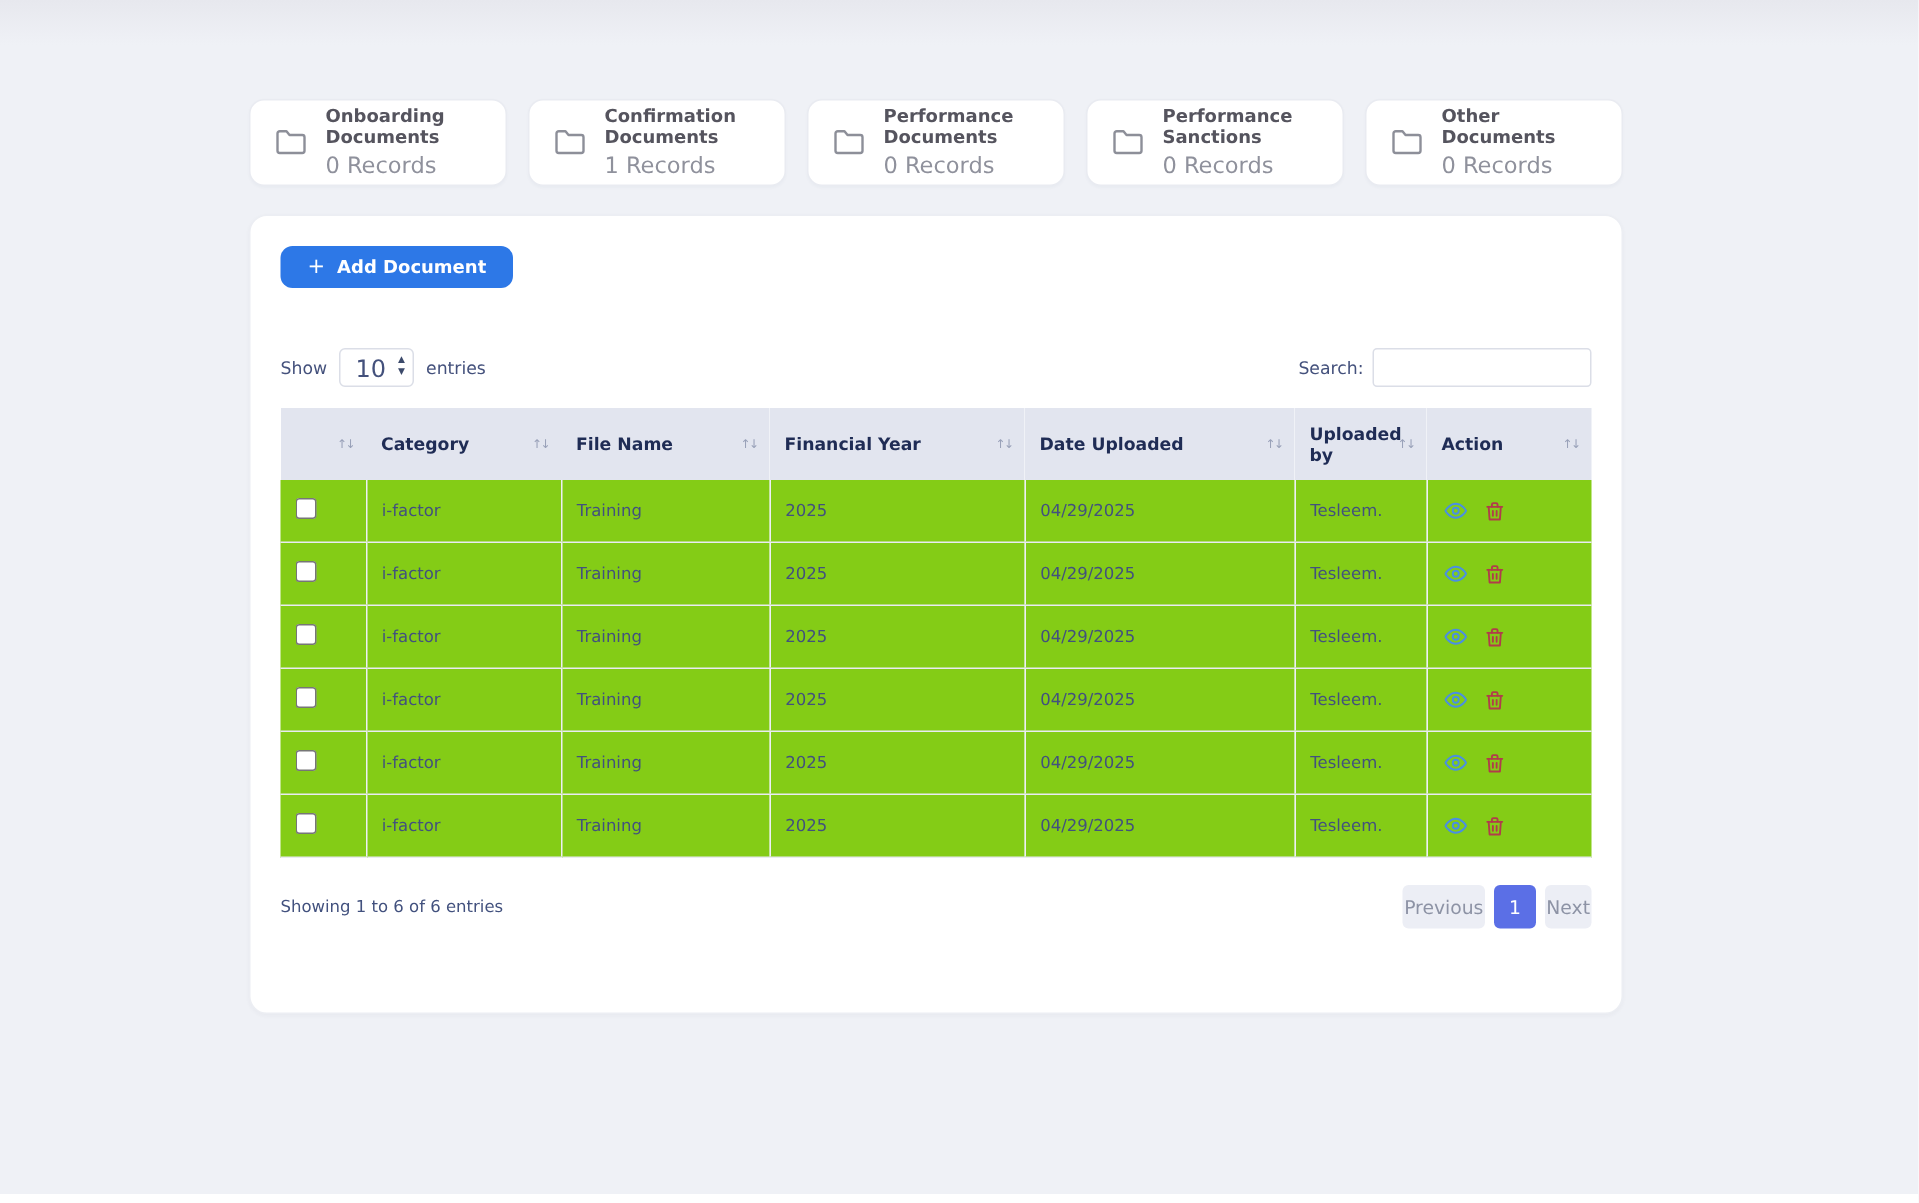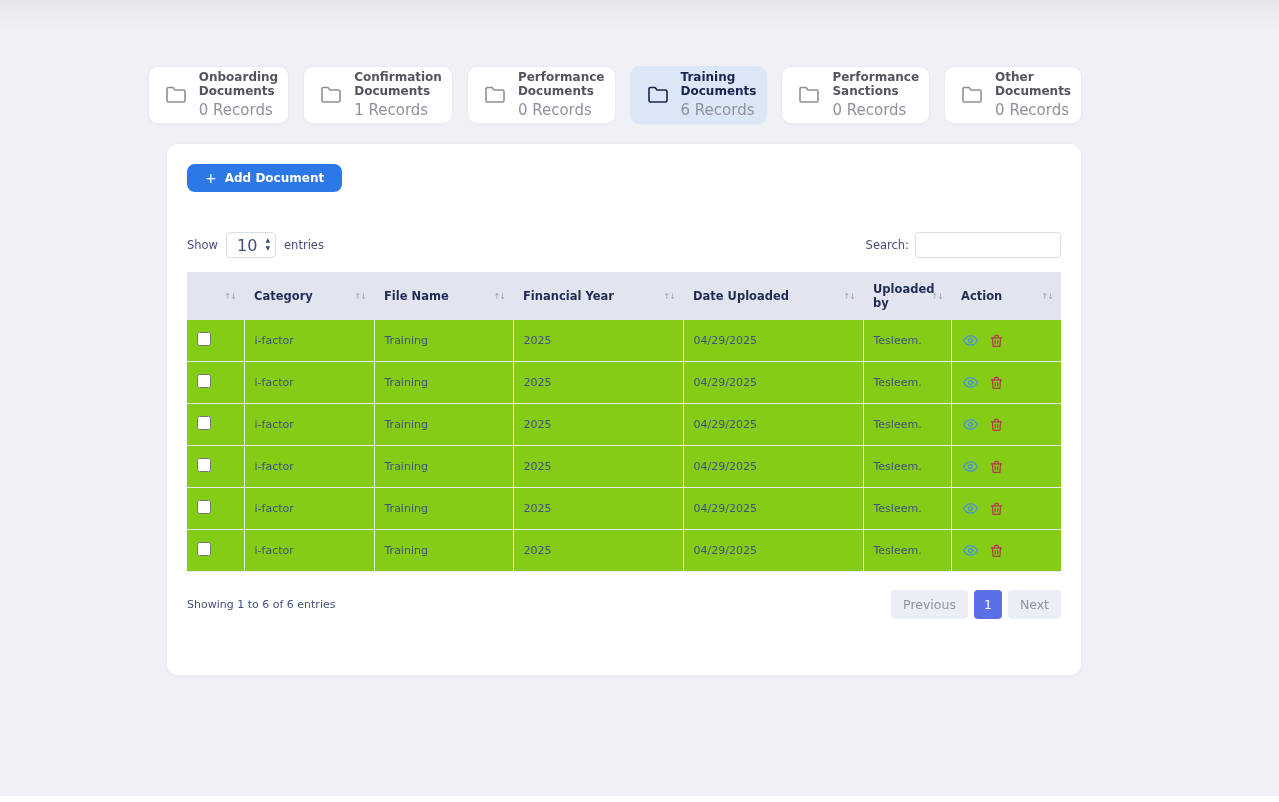--- a/index.html
+++ b/index.html
@@ -80,21 +80,21 @@
   .row-check { width:14px; height:14px; accent-color:#5b6fe6; cursor:pointer; }
   .actions { display:flex; align-items:center; gap:10px; }
   .icon-btn { background:none; border:none; padding:0; cursor:pointer; display:flex; }
 
   
   .table-footer { display:flex; justify-content:space-between; align-items:center; margin-top:18px; }
   .info { font-size:11px; color:#42517e; }
   .pagination { display:flex; align-items:center; gap:6px; }
   .page-btn {
     background:#eceef5; border:none; border-radius:4px; color:#8d93a5;
-    font-size:12.5px; font-family:inherit; padding:7px 12px; cursor:pointer;
+    font-size:12.5px; font-family:inherit; padding:7px 1px; cursor:pointer;
   }
   .page-num {
     background:#5b6fe6; border:none; border-radius:4px; color:#ffffff;
     font-size:12.5px; font-family:inherit; padding:7px 10px; min-width:24px; cursor:pointer;
   }
 </style>
 </head>
 <body>
 
 <div class="wrapper">
@@ -124,31 +124,20 @@
     </div>
     <div class="tab">
       <span class="folder">
         <svg width="26" height="24" viewBox="0 0 24 24" fill="none" stroke="currentColor" stroke-width="1.6" stroke-linejoin="round">
             <path d="M3 7.5V6a1.5 1.5 0 0 1 1.5-1.5H9L11 7h8.5A1.5 1.5 0 0 1 21 8.5v9A1.5 1.5 0 0 1 19.5 19h-15A1.5 1.5 0 0 1 3 17.5v-10z"></path>
           </svg>
       </span>
       <span class="txt">
         <span class="title">Performance Documents</span>
         <span class="records">0 Records</span>
-      </span>
-    </div>
-    <div class="tab active">
-      <span class="folder">
-        <svg width="26" height="24" viewBox="0 0 24 24" fill="none" stroke="currentColor" stroke-width="1.6" stroke-linejoin="round">
-            <path d="M3 7.5V6a1.5 1.5 0 0 1 1.5-1.5H9L11 7h8.5A1.5 1.5 0 0 1 21 8.5v9A1.5 1.5 0 0 1 19.5 19h-15A1.5 1.5 0 0 1 3 17.5v-10z"></path>
-          </svg>
-      </span>
-      <span class="txt">
-        <span class="title">Training Documents</span>
-        <span class="records">6 Records</span>
       </span>
     </div>
     <div class="tab">
       <span class="folder">
         <svg width="26" height="24" viewBox="0 0 24 24" fill="none" stroke="currentColor" stroke-width="1.6" stroke-linejoin="round">
             <path d="M3 7.5V6a1.5 1.5 0 0 1 1.5-1.5H9L11 7h8.5A1.5 1.5 0 0 1 21 8.5v9A1.5 1.5 0 0 1 19.5 19h-15A1.5 1.5 0 0 1 3 17.5v-10z"></path>
           </svg>
       </span>
       <span class="txt">
         <span class="title">Performance Sanctions</span>

